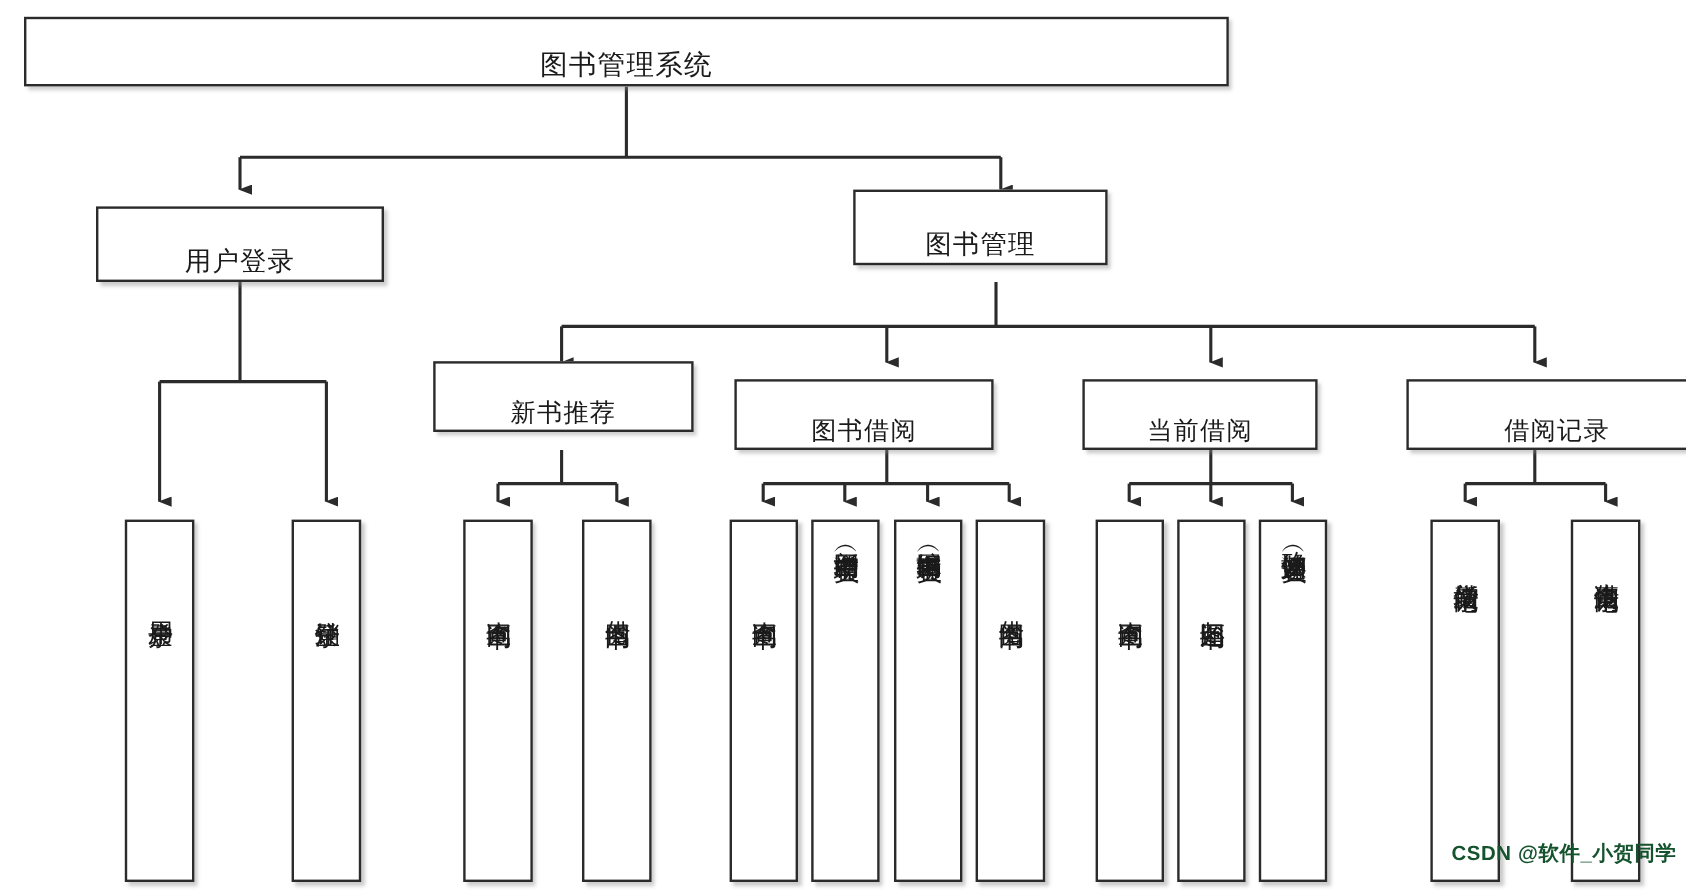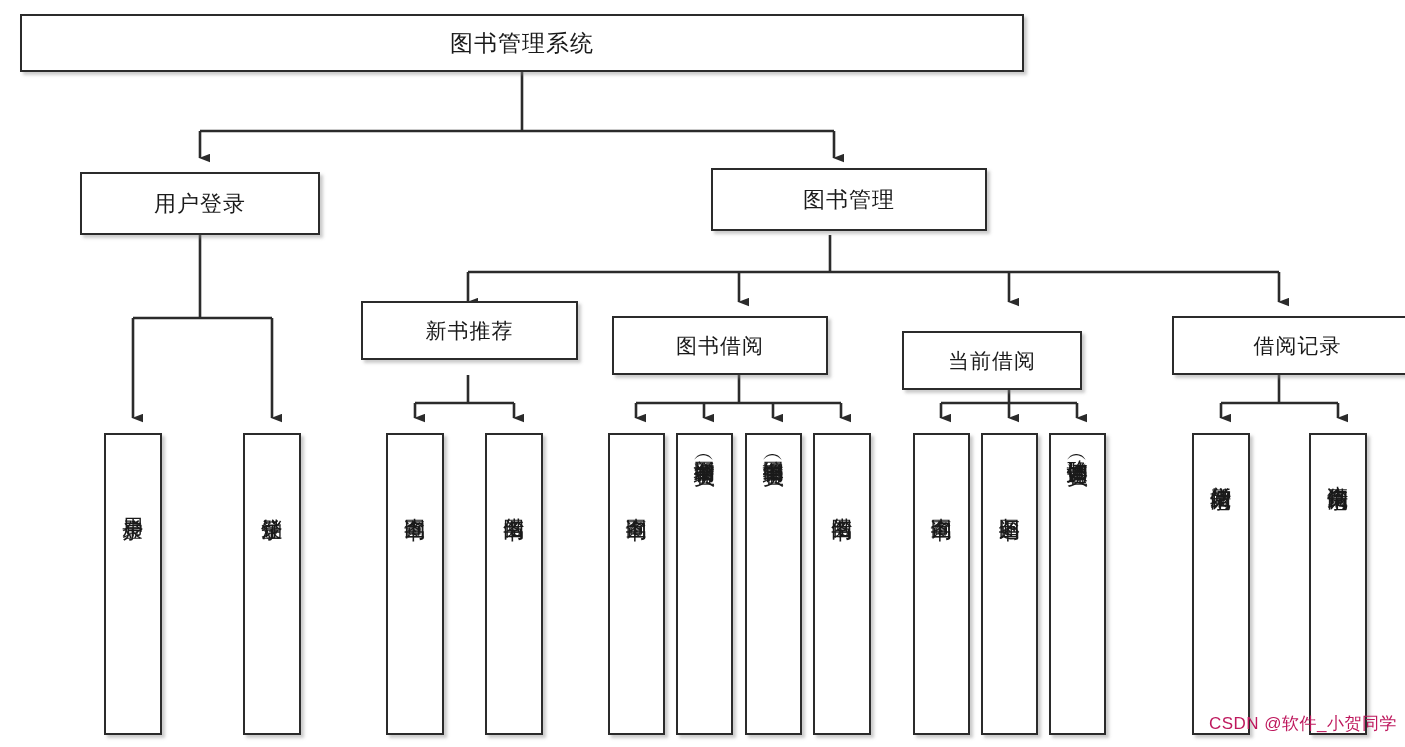--- a/index.html
+++ b/index.html
@@ -25,21 +25,21 @@
     height: 747px;
     pointer-events: none;
   }
   .node {
     position: absolute;
     box-sizing: border-box;
     background: #ffffff;
     border: 2px solid #2b2b2b;
     box-shadow: 3px 3px 3px rgba(140,140,140,0.45);
     display: flex;
-    align-items: center;
+    align-items: flex-end;
     justify-content: center;
     color: #1a1a1a;
   }
   .node.root {
     font-size: 23px;
   }
   .node.lvl2 {
     font-size: 22px;
   }
   .node.lvl3 {
@@ -59,25 +59,26 @@
     white-space: pre-line;
     text-align: left;
   }
   .hlabel {
     white-space: nowrap;
     letter-spacing: 1px;
   }
   .watermark {
     position: absolute;
     right: 8px;
-    bottom: 12px;
+    bottom: 24px;
     font-size: 17px;
-    color: #be185d;
+    color: #14532d;
     letter-spacing: 0.5px;
     white-space: nowrap;
+    font-weight: bold;
   }
 </style>
 </head>
 <body>
 
 <div id="canvas">
 
   <svg class="edges" viewBox="0 0 1405 747">
     <defs>
       <marker id="arrow" markerWidth="9" markerHeight="11" refX="4.2" refY="10" orient="auto" markerUnits="userSpaceOnUse">
@@ -128,31 +129,31 @@
     </g>
   </svg>
 
   <div class="node root" style="left:20px; top:14px; width:1004px; height:58px;">
     <span class="hlabel">图书管理系统</span>
   </div>
 
   <div class="node lvl2" style="left:80px; top:172px; width:240px; height:63px;">
     <span class="hlabel">用户登录</span>
   </div>
-  <div class="node lvl2" style="left:711px; top:168px; width:276px; height:63px;">
+  <div class="node lvl2" style="left:711px; top:158px; width:212px; height:63px;">
     <span class="hlabel">图书管理</span>
   </div>
 
   <div class="node lvl3" style="left:361px; top:301px; width:217px; height:59px;">
     <span class="hlabel">新书推荐</span>
   </div>
   <div class="node lvl3" style="left:612px; top:316px; width:216px; height:59px;">
     <span class="hlabel">图书借阅</span>
   </div>
-  <div class="node lvl3" style="left:902px; top:316px; width:180px; height:59px;margin-top:15px;">
+  <div class="node lvl3" style="left:902px; top:316px; width:196px; height:59px;">
     <span class="hlabel">当前借阅</span>
   </div>
   <div class="node lvl3" style="left:1172px; top:316px; width:251px; height:59px;">
     <span class="hlabel">借阅记录</span>
   </div>
 
   <div class="node leaf" style="left:104px; top:433px; width:58px; height:302px; padding-top:66px;">
     <span class="vlabel">用户登录</span>
   </div>
   <div class="node leaf" style="left:243px; top:433px; width:58px; height:302px; padding-top:66px;">

